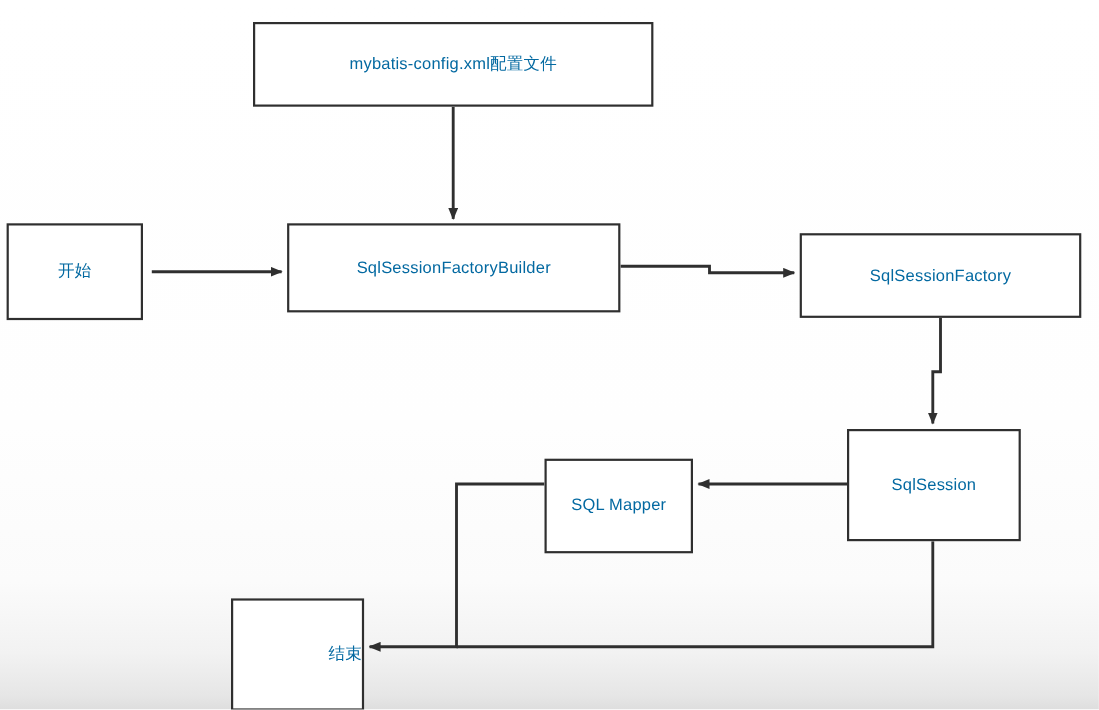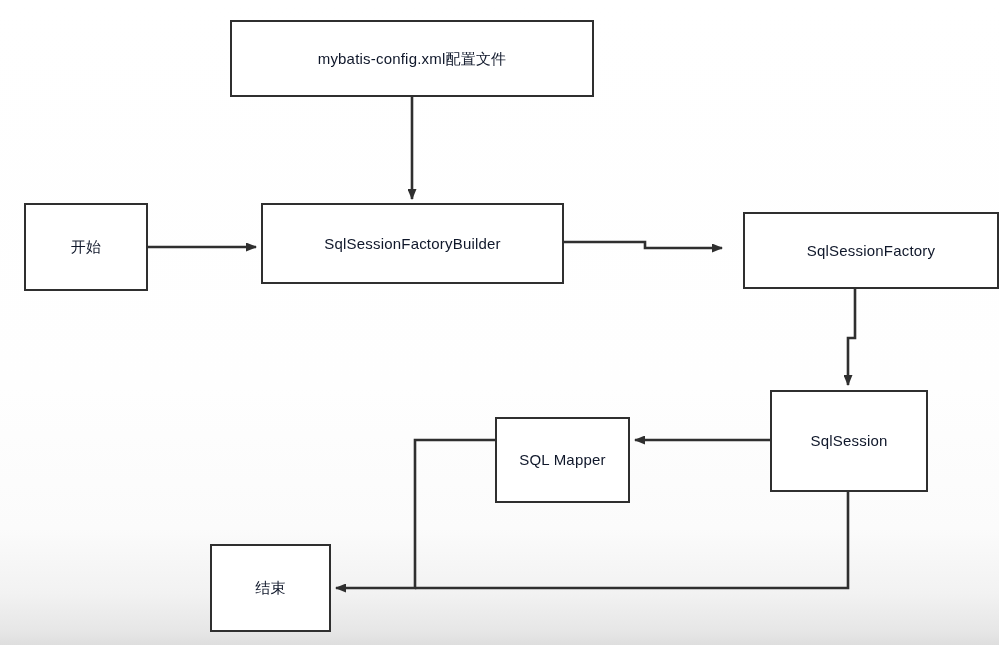--- a/index.html
+++ b/index.html
@@ -38,21 +38,21 @@
     position: absolute;
     box-sizing: border-box;
     background: #ffffff;
     border: 2px solid #2f2f2f;
     display: flex;
     align-items: center;
     justify-content: center;
     text-align: center;
   }
   .node-label {
-    color: #0f172a;
+    color: #0369a1;
     font-size: 15px;
     letter-spacing: 0.2px;
     line-height: 1.2;
     white-space: nowrap;
   }
   .node-label.cjk {
     font-size: 15px;
   }
 </style>
 </head>
@@ -93,37 +93,37 @@
 
     <g>
       <path d="M848,492 L848,588 L415,588" fill="none" stroke="#2f2f2f" stroke-width="2.6"></path>
     </g>
   </svg>
 
   <div class="node" style="left:230px; top:20px; width:364px; height:77px;">
     <span class="node-label cjk">mybatis-config.xml配置文件</span>
   </div>
 
-  <div class="node" style="left:24px; top:203px; width:124px; height:88px;font-family:Liberation Serif, serif;">
+  <div class="node" style="left:6px; top:203px; width:124px; height:88px;font-family:Liberation Serif, serif;">
     <span class="node-label cjk">开始</span>
   </div>
 
   <div class="node" style="left:261px; top:203px; width:303px; height:81px;">
     <span class="node-label">SqlSessionFactoryBuilder</span>
   </div>
 
-  <div class="node" style="left:727px; top:212px; width:256px; height:77px;margin-left:16px;">
+  <div class="node" style="left:727px; top:212px; width:256px; height:77px;">
     <span class="node-label">SqlSessionFactory</span>
   </div>
 
   <div class="node" style="left:770px; top:390px; width:158px; height:102px;text-align:center;">
     <span class="node-label">SqlSession</span>
   </div>
 
   <div class="node" style="left:495px; top:397px; width:135px; height:86px;margin-top:20px;">
     <span class="node-label">SQL Mapper</span>
   </div>
 
-  <div class="node" style="left:210px; top:544px; width:121px; height:88px;">
+  <div class="node" style="left:210px; top:544px; width:121px; height:102px;justify-content:flex-end;">
     <span class="node-label cjk">结束</span>
   </div>
 
 </div>
 
 </body></html>

